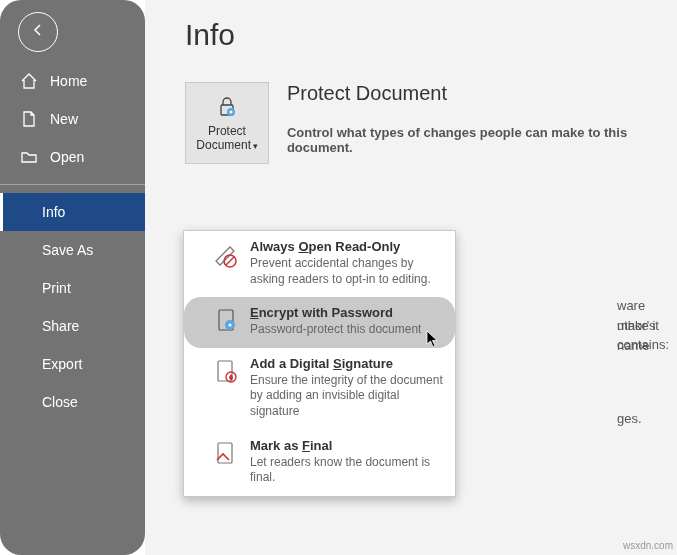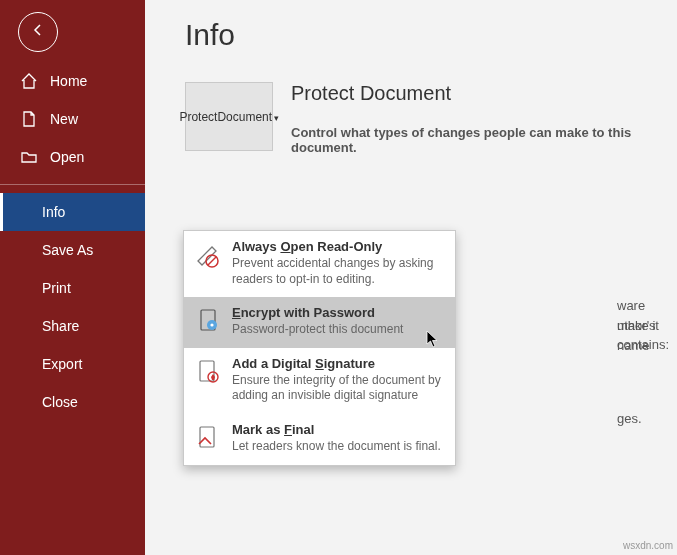--- a/index.html
+++ b/index.html
@@ -1,38 +1,38 @@
 <!DOCTYPE html>
 <html><head>
 <meta charset="utf-8">
 <style>
   * { box-sizing: border-box; margin: 0; padding: 0; }
   body { font-family: "Segoe UI", Arial, sans-serif; width: 677px; height: 555px; background: #fff; overflow: hidden; position: relative; }
-  .sidebar { position: absolute; left: 0; top: 0; width: 145px; height: 555px; background: #7f1d1d; color: #fff; }
+  .sidebar { position: absolute; left: 0; top: 0; width: 145px; height: 555px; background: #737373; color: #fff; border-radius: 21px; }
   .back-btn { width: 40px; height: 40px; margin: 12px 0 10px 18px; border: 1.5px solid #fff; border-radius: 50%; display: flex; align-items: center; justify-content: center; cursor: pointer; }
   .back-btn svg { width: 16px; height: 16px; }
   .nav-item { display: flex; align-items: center; height: 38px; padding: 0 0 0 20px; font-size: 14px; cursor: pointer; }
   .nav-item .icon { width: 18px; height: 18px; margin-right: 12px; flex: 0 0 18px; display:flex; align-items:center; justify-content:center;}
   .nav-item.iconless { padding-left: 42px; }
   .nav-item.selected { background: #1e4a87; position: relative; }
   .nav-item.selected::before { content:""; position:absolute; left:0; top:0; bottom:0; width:3px; background:#fff; }
   .divider { height: 1px; background: rgba(255,255,255,0.35); margin: 8px 0; }
   .main { position: absolute; left: 145px; top: 0; right: 0; bottom: 0; background: #f3f3f3; }
   .page-title { font-size: 30px; font-weight: 300; color: #333; margin: 18px 0 30px 40px; }
   .row1 { display: flex; align-items: flex-start; margin-left: 40px; }
-  .protect-btn { width: 88px; height: 69px; background: #e4e4e4; border: 1px solid #c9c9c9; display: flex; flex-direction: row; align-items: center; justify-content: center; font-size: 12px; color: #333; cursor: pointer; text-align:center; }
+  .protect-btn { width: 88px; height: 82px; background: #e4e4e4; border: 1px solid #c9c9c9; display: flex; flex-direction: column; align-items: center; justify-content: center; font-size: 12px; color: #333; cursor: pointer; text-align:center; }
   .protect-btn .picon { width: 26px; height: 26px; margin-bottom: 4px; display:flex; align-items:center; justify-content:center;}
   .protect-btn .chev { font-size: 9px; margin-left: 2px;}
   .protect-text { margin-left: 18px; }
   .protect-text h2 { font-size: 20px; font-weight: 400; color: #333; margin-bottom: 20px; }
   .protect-text p { font-size: 13px; color: #555; font-weight: bold; }
   .peek-text { position: absolute; left: 472px; font-size: 13px; color: #555; line-height: 1.5; }
 
   .dropdown { position: absolute; left: 183px; top: 230px; width: 273px; background: #fff; border: 1px solid #c9c9c9; box-shadow: 0 4px 10px rgba(0,0,0,0.25); }
-  .dd-item { display: flex; align-items: flex-start; padding: 8px 10px 10px 10px; cursor: pointer; }
+  .dd-item { display: flex; align-items: flex-start; padding: 8px 10px 10px 28px; cursor: pointer; border-radius: 17px; }
   .dd-item.hover { background: #c9c9c9; }
   .dd-item .dicon { width: 28px; height: 28px; flex: 0 0 28px; margin-right: 10px; margin-top:2px; display:flex; align-items:center; justify-content:center;}
   .dd-item .dbody { flex: 1; }
   .dd-item .dlabel { font-size: 13px; font-weight: 600; color: #333; }
   .dd-item .ddesc { font-size: 12px; color: #666; line-height: 1.3; margin-top: 2px; }
   .underline-letter { text-decoration: underline; }
   .cursor { position: absolute; left: 426px; top: 330px; width: 14px; height: 18px; pointer-events:none;}
   .wm { position:absolute; right:4px; bottom:4px; font-size:10px; color:#999; }
 </style>
 </head>

